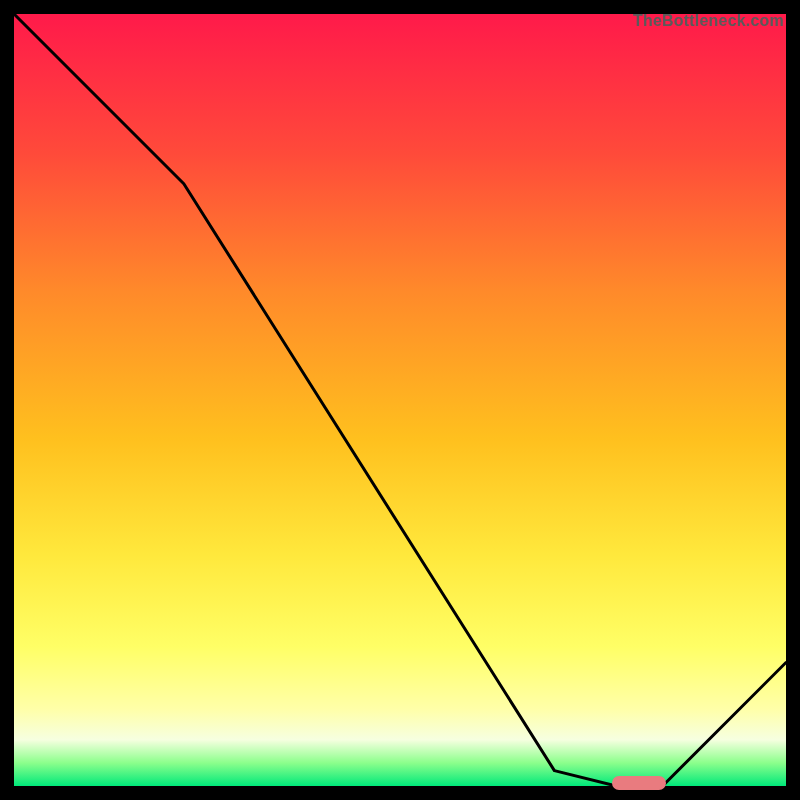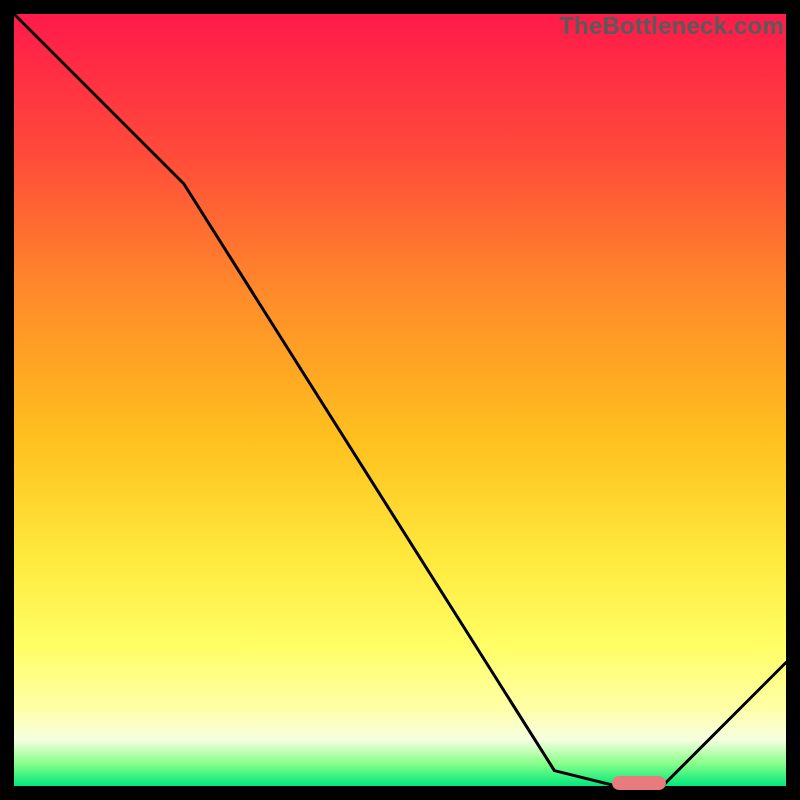--- a/index.html
+++ b/index.html
@@ -40,21 +40,21 @@
     left: 0;
     top: 0;
     width: 772px;
     height: 772px;
   }
   .watermark {
     position: absolute;
     top: -2px;
     right: 2px;
     color: #5a5a5a;
-    font-size: 24px;
+    font-size: 16px;
     font-weight: 600;
     letter-spacing: 0.2px;
     user-select: none;
   }
   .marker {
     position: absolute;
     height: 14px;
     border-radius: 7px;
     background: #e97b7f;
   }

